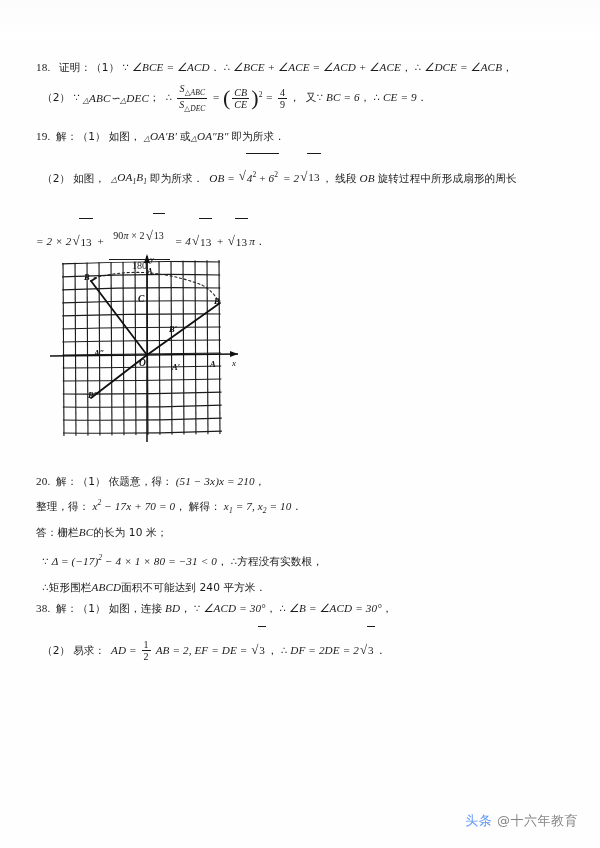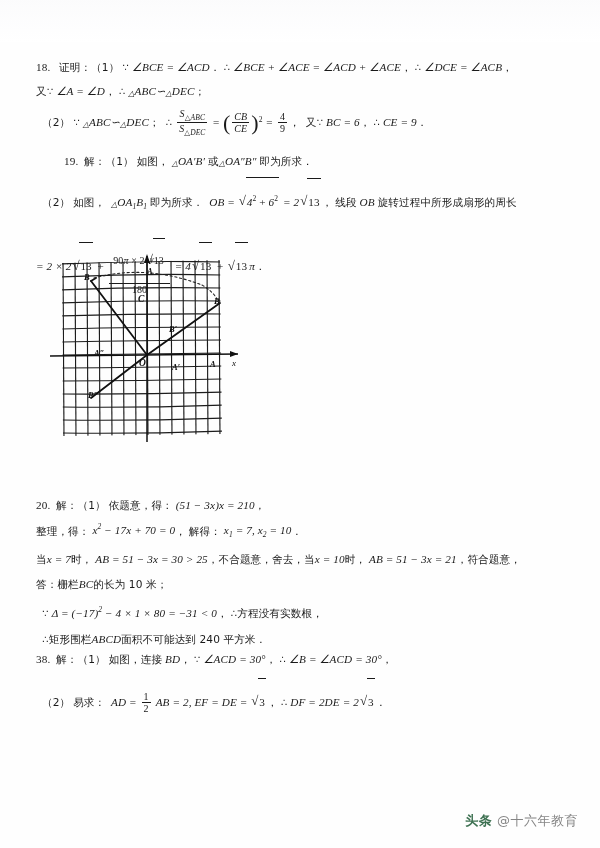--- a/index.html
+++ b/index.html
@@ -117,22 +117,22 @@
     right: 22px;
     bottom: 18px;
     font-family: "DejaVu Sans", sans-serif;
     font-size: 13px;
     color: #6b6b6b;
     opacity: .82;
     letter-spacing: .5px;
     white-space: nowrap;
   }
   .watermark .head {
-    font-weight: bold;
-    color: #14532d;
+    font-weight: normal;
+    color: #3b82f6;
   }
 </style>
 </head>
 <body>
 
 <div class="page">
   <div class="scan-noise"></div>
 
   <div class="content">
 
@@ -140,47 +140,41 @@
       <span class="num">18.</span>
       &nbsp;&nbsp;<span class="cn">证明：</span><span class="cn">（1）</span>
       <span class="sym">∵</span>
       <span class="it">∠<i>BCE</i> = ∠<i>ACD</i></span><span class="cn">．</span>
       <span class="sym">∴</span>
       <span class="it">∠<i>BCE</i> + ∠<i>ACE</i> = ∠<i>ACD</i> + ∠<i>ACE</i></span><span class="cn">，</span>
       <span class="sym">∴</span>
       <span class="it">∠<i>DCE</i> = ∠<i>ACB</i></span><span class="cn">，</span>
     </div>
 
-    <div class="line" style="padding-left:0px;">
-      <span class="cn">又</span><span class="sym">∵</span>
-      <span class="it">∠<i>A</i> = ∠<i>D</i></span><span class="cn">，</span>
-      <span class="sym">∴</span>
-      <span class="it"><span class="tri">△</span><i>ABC</i>∽<span class="tri">△</span><i>DEC</i></span><span class="cn">；</span>
-    </div>
 
     <div class="line" style="margin-top:8px; padding-left:6px;">
       <span class="cn">（2）</span>
       <span class="sym">∵</span>
       <span class="it"><span class="tri">△</span><i>ABC</i>∽<span class="tri">△</span><i>DEC</i></span><span class="cn">；</span>&nbsp;
       <span class="sym">∴</span>
       <span class="frac">
         <span class="n"><i>S</i><span class="sub">△ABC</span></span>
         <span class="d"><i>S</i><span class="sub">△DEC</span></span>
       </span>
       <span class="it">=</span>
       <span class="bigparen">(</span><span class="frac"><span class="n"><i>CB</i></span><span class="d"><i>CE</i></span></span><span class="bigparen">)</span><span class="sup">2</span>
       <span class="it">=</span>
       <span class="frac"><span class="n">4</span><span class="d">9</span></span><span class="cn">，</span>&nbsp;
       <span class="cn">又</span><span class="sym">∵</span>
       <span class="it"><i>BC</i> = 6</span><span class="cn">，</span>
       <span class="sym">∴</span>
       <span class="it"><i>CE</i> = 9</span><span class="cn">．</span>
     </div>
 
-    <div class="line" style="margin-top:14px;margin-left:28px;">
+    <div class="line" style="margin-top:14px;">
       <span class="num">19.</span>
       &nbsp;<span class="cn">解：</span><span class="cn">（1）</span>
       <span class="cn">如图，</span>
       <span class="it"><span class="tri">△</span><i>OA</i>′<i>B</i>′</span>
       <span class="cn">或</span><span class="it"><span class="tri">△</span><i>OA</i>″<i>B</i>″</span>
       <span class="cn">即为所求．</span>
     </div>
 
     <div class="line" style="margin-top:7px; padding-left:6px;">
       <span class="cn">（2）</span>
@@ -215,25 +209,20 @@
       <span class="it">(51 − 3<i>x</i>)<i>x</i> = 210</span><span class="cn">，</span>
     </div>
 
     <div class="line" style="">
       <span class="cn">整理，得：</span>
       <span class="it"><i>x</i><span class="sup">2</span> − 17<i>x</i> + 70 = 0</span><span class="cn">，</span>
       <span class="cn">解得：</span>
       <span class="it"><i>x</i><span class="subn">1</span> = 7, <i>x</i><span class="subn">2</span> = 10</span><span class="cn">．</span>
     </div>
 
-    <div class="line" style="margin-top:10px;">
-      <span class="cn">当</span><span class="it"><i>x</i> = 7</span><span class="cn">时，</span>
-      <span class="it"><i>AB</i> = 51 − 3<i>x</i> = 30 &gt; 25</span><span class="cn">，不合题意，舍去，当</span><span class="it"><i>x</i> = 10</span><span class="cn">时，</span>
-      <span class="it"><i>AB</i> = 51 − 3<i>x</i> = 21</span><span class="cn">，符合题意，</span>
-    </div>
 
     <div class="line">
       <span class="cn">答：栅栏</span><span class="it"><i>BC</i></span><span class="cn">的长为 10 米；</span>
     </div>
 
 
     <div class="line" style="margin-top:11px; padding-left:6px;">
       <span class="sym">∵</span>
       <span class="it">Δ = (−17)<span class="sup">2</span> − 4 × 1 × 80 = −31 &lt; 0</span><span class="cn">，</span>
       <span class="sym">∴</span><span class="cn">方程没有实数根，</span>

